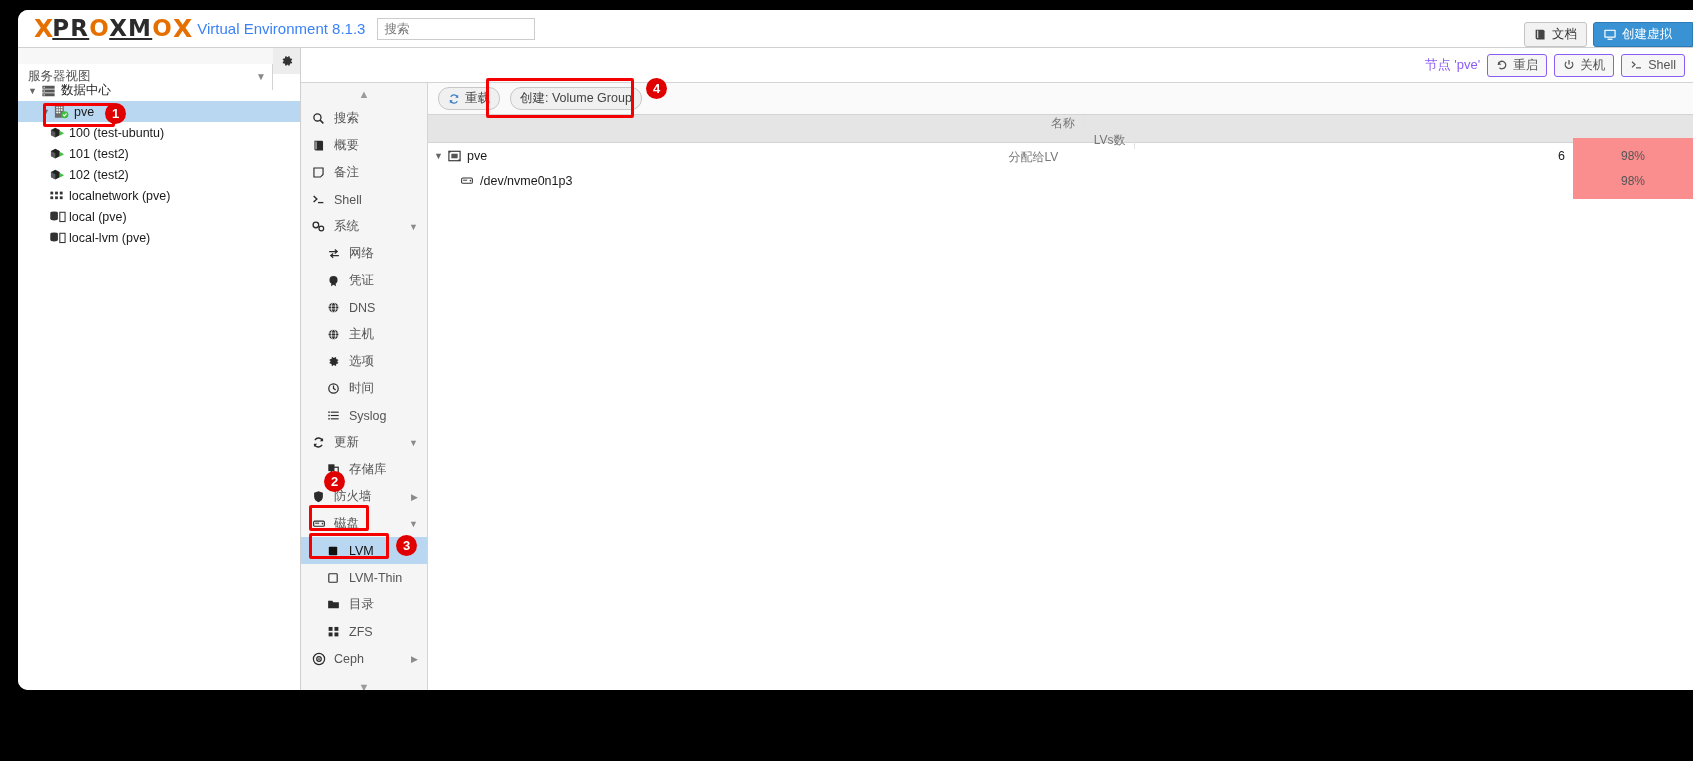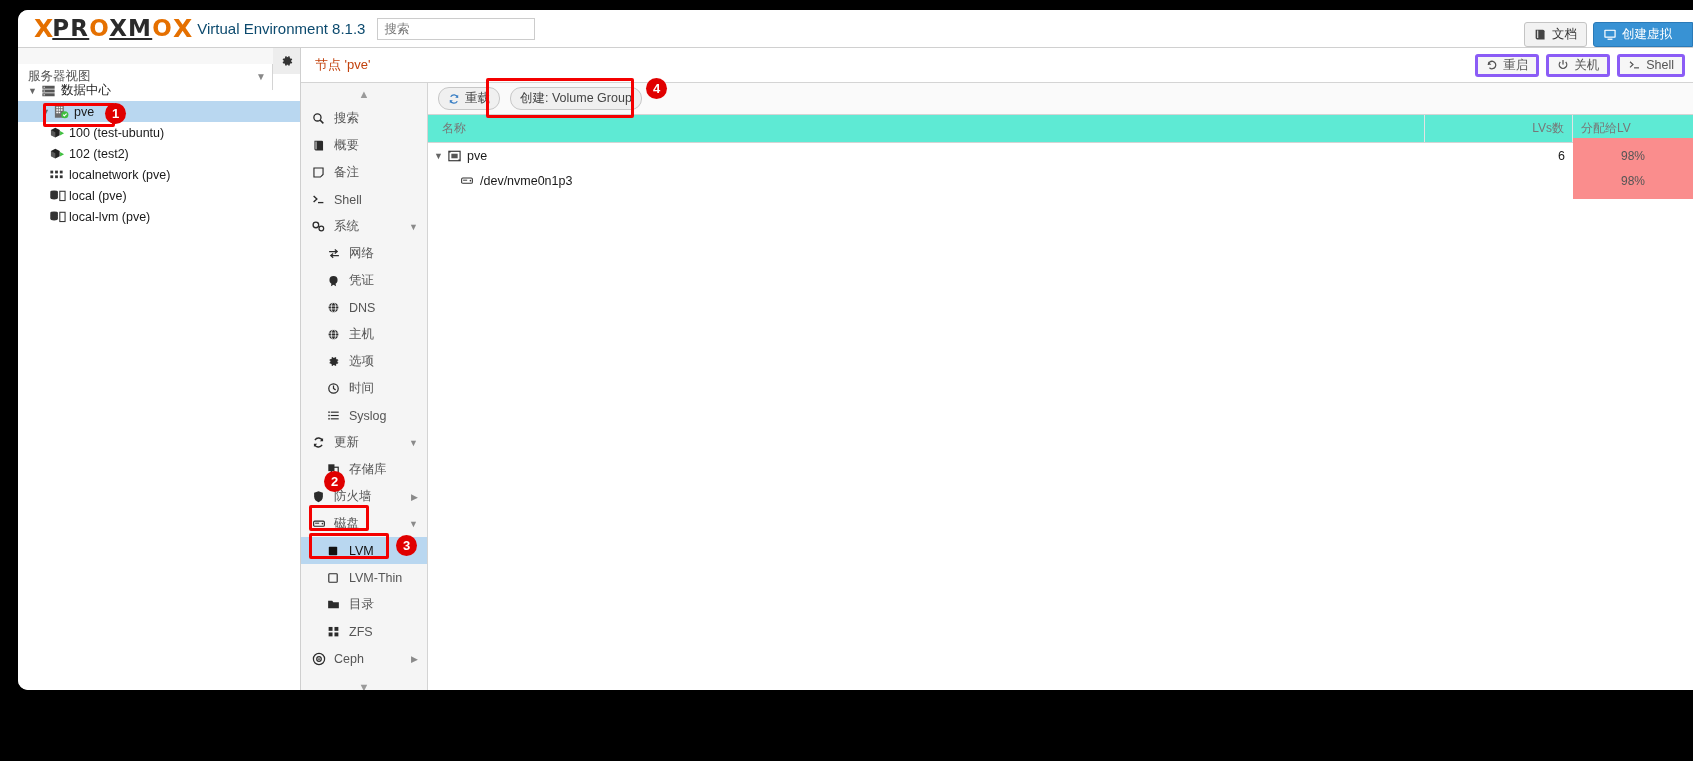--- a/index.html
+++ b/index.html
@@ -33,21 +33,21 @@
     letter-spacing: -1px; line-height: 1;
     font-family: "DejaVu Sans", sans-serif;
   }
   .logo-word {
     font-size: 23px; font-weight: bold; letter-spacing: 1.2px;
     font-family: "DejaVu Sans", sans-serif; line-height: 1;
   }
   .logo-word .o { color: #e57000; }
   .logo-word .d { color: #2b2b2b; text-decoration: underline; }
   .prod-name {
-    font-size: 15px; color: #0c4a6e; margin-left: 6px; margin-right: 12px;
+    font-size: 15px; color: #3b82f6; margin-left: 6px; margin-right: 12px;
   }
   .search-box {
     width: 158px; height: 22px;
     border: 1px solid #ccc; background: #fff;
     font-size: 12.5px; color: #b0b0b0;
     padding: 0 6px; line-height: 20px;
   }
   .topbar-right {
     position: absolute; right: 0; top: 0; height: 48px;
     display: flex; align-items: center; gap: 6px; padding-right: 0;
@@ -104,25 +104,25 @@
   
   .content {
     position: absolute; left: 283px; top: 38px;
     right: 0; bottom: 0; background: #fff;
   }
   .node-header {
     height: 35px; border-bottom: 1px solid #d4d4d4;
     display: flex; align-items: center; padding: 0 8px 0 14px;
     background: #fff;
   }
-  .node-title { font-size: 13px; color: #c2410c; flex: 1; }
+  .node-title { font-size: 13px; color: #8b5cf6; flex: 1; text-align: right; }
   .nh-btn {
     height: 23px; display: flex; align-items: center; gap: 5px;
     padding: 0 8px; margin-left: 7px; font-size: 12.5px;
-    border: 3px solid #8b5cf6; background: #f6f6f6;
+    border: 1px solid #8b5cf6; background: #f6f6f6;
     color: #555; border-radius: 3px; white-space: nowrap;
   }
 
   .panel { position: absolute; left: 127px; top: 35px; right: 0; bottom: 0; }
   .menu-col {
     position: absolute; left: 0; top: 35px; width: 127px; bottom: 0;
     background: #f5f5f5; border-right: 1px solid #d4d4d4;
   }
   .collapse-arrow {
     height: 22px; display: flex; align-items: center;
@@ -153,22 +153,22 @@
   .p-btn {
     height: 23px; display: flex; align-items: center; gap: 5px;
     padding: 0 9px; font-size: 12.5px;
     border: 1px solid #c7c7c7; background: #f0f0f0;
     color: #444; border-radius: 11px; white-space: nowrap;
   }
 
   
   .thead {
     display: flex; height: 28px; align-items: center;
-    border-bottom: 1px solid #d4d4d4; background: #5eead4;
-    font-size: 12px; color: #777;
+    border-bottom: 1px solid #d4d4d4; background: #e5e5e5;
+    font-size: 12px; color: #777; flex-direction: column;
   }
   .th { padding: 0 8px; display: flex; align-items: center; height: 100%; }
   .th.name { flex: 1; border-right: 1px solid #e3e3e3; padding-left: 14px; }
   .th.lvs {
     width: 148px; justify-content: flex-end;
     border-right: 1px solid #e3e3e3;
   }
   .th.alloc { width: 120px; }
   .trow {
     display: flex; height: 25px; align-items: center; font-size: 12.5px;
@@ -290,20 +290,30 @@
 
       <div class="tnode indent2">
         <span class="ticon">
           <svg width="17" height="14" viewBox="0 0 19 16">
               <path fill="#222" d="M2 4.6L7 2l5 2.6v6L7 13.2 2 10.6z"></path>
               <path fill="#fff" d="M2 4.6L7 7v6.2L2 10.6z" opacity=".25"></path>
               <path fill="#3fbf3f" d="M12.4 5.6l4.6 2.6-4.6 2.6z"></path>
             </svg>
         </span>
         <span class="tlabel">100 (test-ubuntu)</span>
+      </div>
+      <div class="tnode indent2">
+        <span class="ticon">
+          <svg width="17" height="14" viewBox="0 0 19 16">
+              <path fill="#222" d="M2 4.6L7 2l5 2.6v6L7 13.2 2 10.6z"></path>
+              <path fill="#fff" d="M2 4.6L7 7v6.2L2 10.6z" opacity=".25"></path>
+              <path fill="#3fbf3f" d="M12.4 5.6l4.6 2.6-4.6 2.6z"></path>
+            </svg>
+        </span>
+        <span class="tlabel">101 (test2)</span>
       </div>
       <div class="tnode indent2">
         <span class="ticon">
           <svg width="17" height="14" viewBox="0 0 19 16">
               <path fill="#222" d="M2 4.6L7 2l5 2.6v6L7 13.2 2 10.6z"></path>
               <path fill="#fff" d="M2 4.6L7 7v6.2L2 10.6z" opacity=".25"></path>
               <path fill="#3fbf3f" d="M12.4 5.6l4.6 2.6-4.6 2.6z"></path>
             </svg>
         </span>
         <span class="tlabel">102 (test2)</span>

